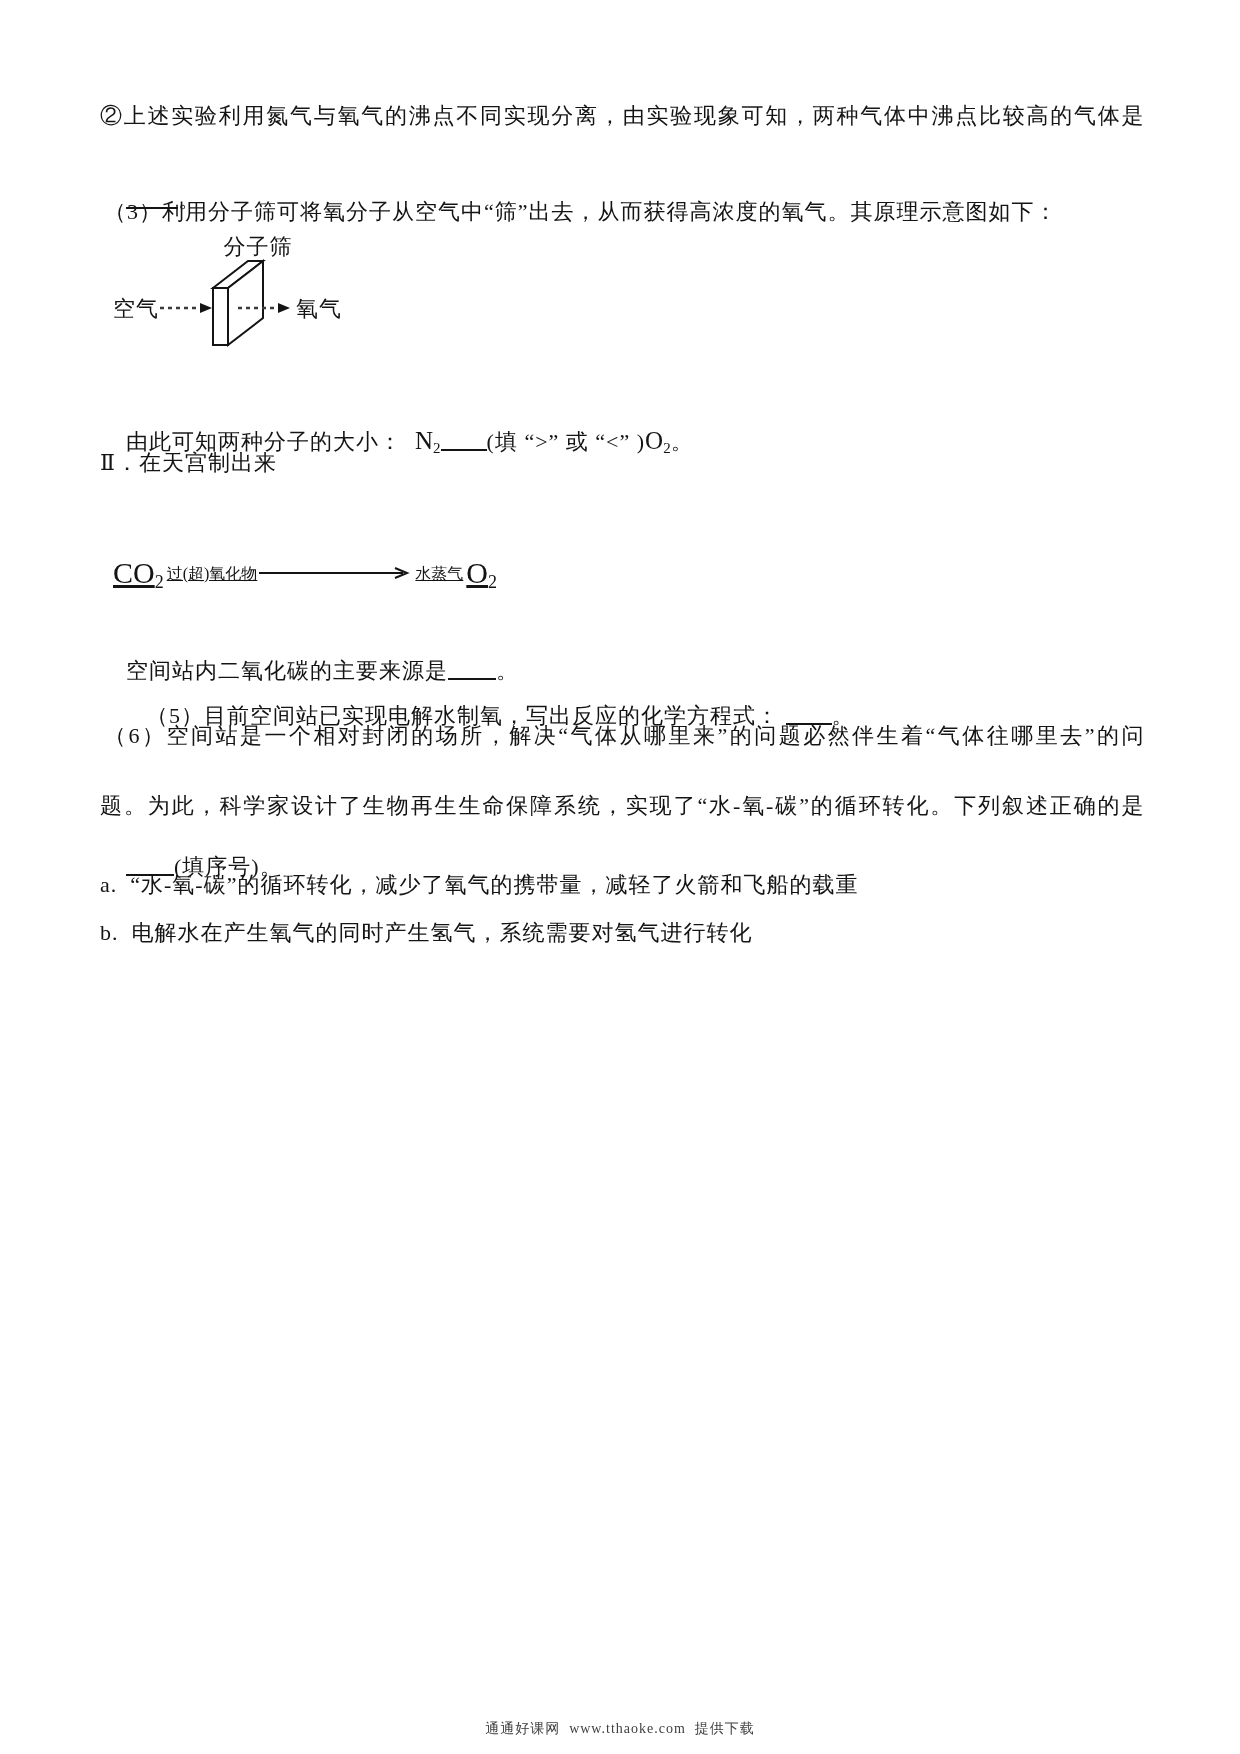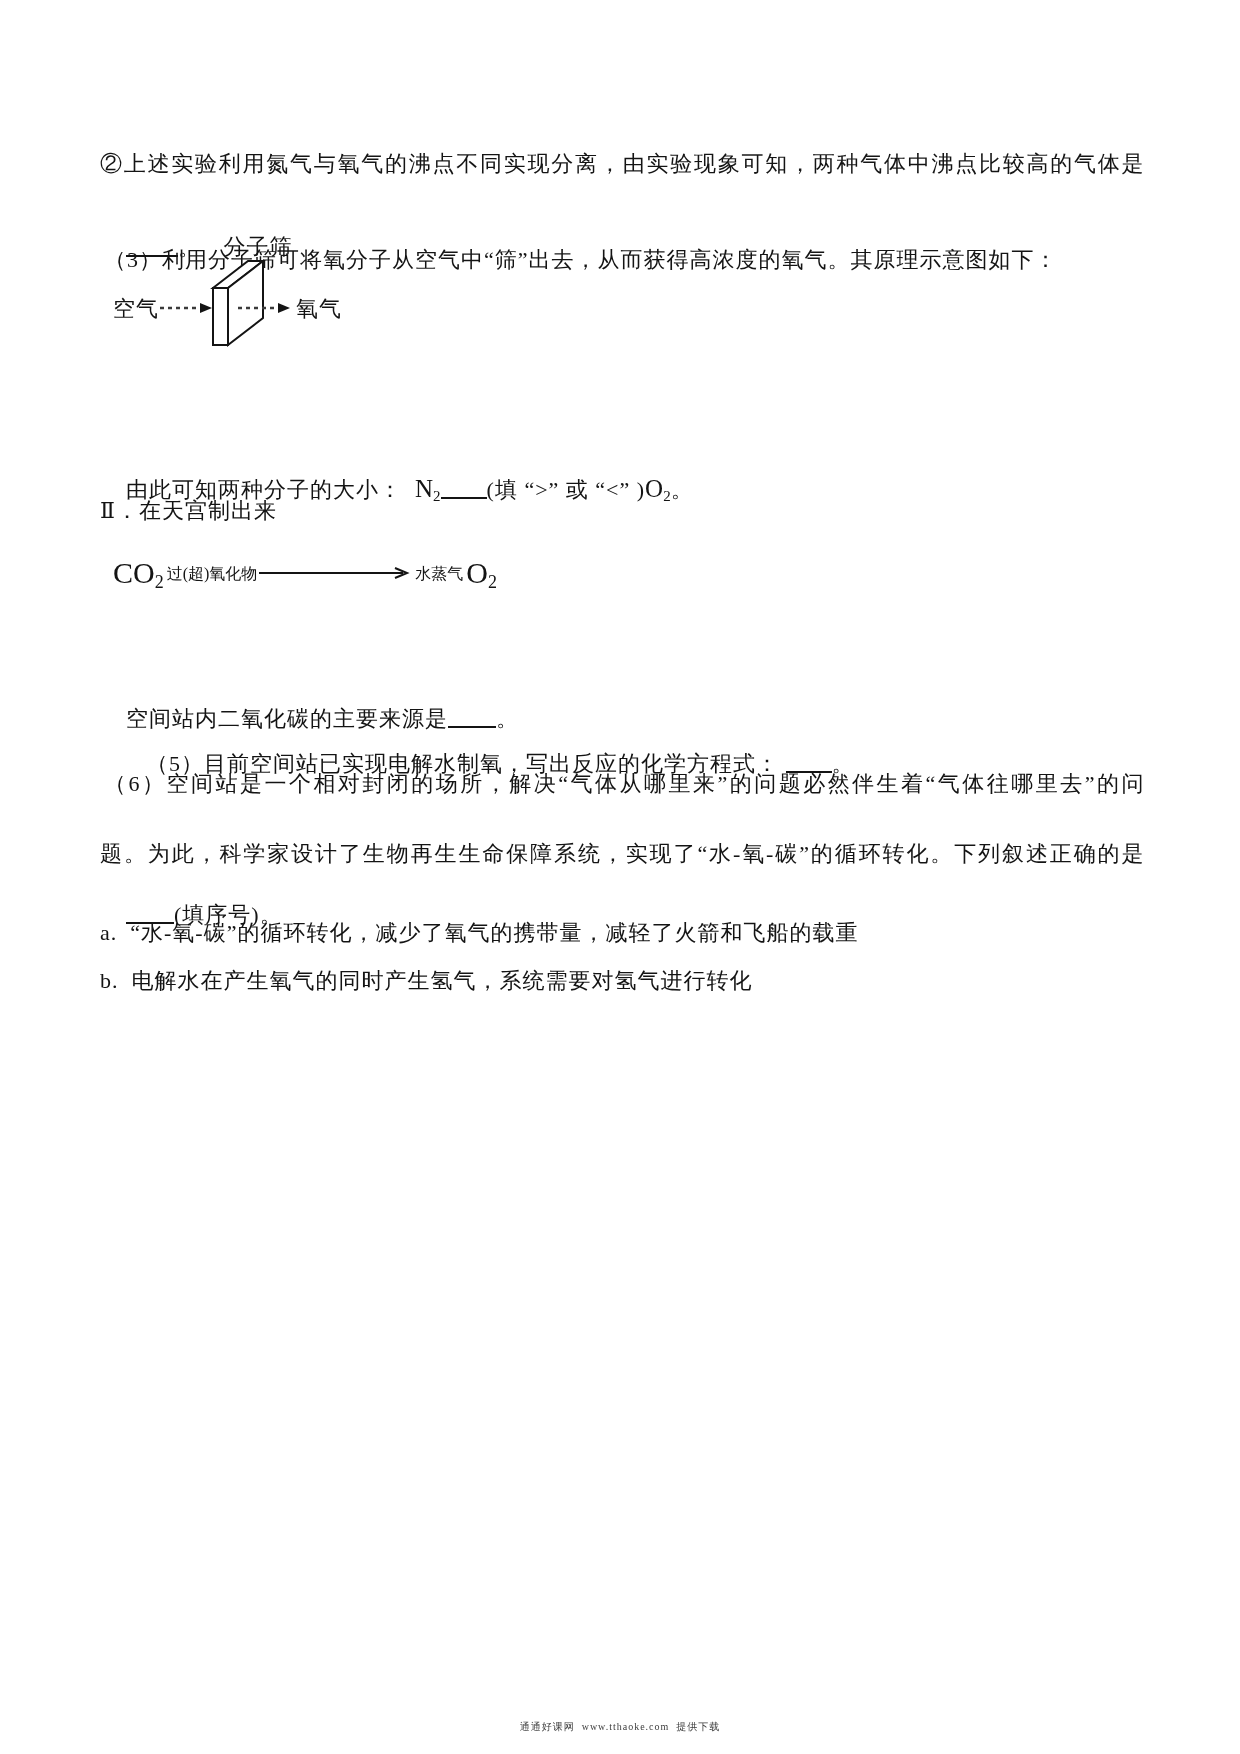--- a/index.html
+++ b/index.html
@@ -10,21 +10,20 @@
     background:#ffffff;
     font-family:"Liberation Serif","DejaVu Serif",serif;
     color:#141414;
     overflow:hidden;
   }
   .line{
     position:absolute;left:100px;
     font-size:22px;line-height:30px;
     letter-spacing:1px;
     white-space:pre-wrap;
-    margin-top:48px;
   }
   .justify{
     width:1044px;
     letter-spacing:0.5px;
     text-align:justify;
     -moz-text-align-last:justify;
     text-align-last:justify;
   }
   .blank{
     display:inline-block;
@@ -34,37 +33,37 @@
     margin-bottom:-2px;
   }
   .w52{width:52px}.w46{width:46px}.w48{width:48px}
   .chem{font-size:25px;letter-spacing:0;}
   .chem sub{font-size:15px;line-height:0;letter-spacing:0;}
   .chem-lg{font-size:30px;letter-spacing:0;}
   .chem-lg sub{font-size:18px;line-height:0;}
   sub{vertical-align:-0.28em;}
   .equation{
     position:absolute;left:113px;top:556px;
-    display:flex;align-items:center;
+    display:flex;align-items:center;text-decoration:underline;
   }
   .rxn{
     display:inline-flex;flex-direction:row;align-items:center;
     margin:0 3px;
   }
   .rxn-above,.rxn-below{
     font-size:16px;line-height:19px;letter-spacing:0;
     white-space:pre;
   }
   .arrow-svg{display:block;margin:-3px 0 -2px 0;}
   .diagram-svg{position:absolute;left:100px;top:230px;}
   .diagram-svg text{font-size:22px;fill:#141414;letter-spacing:1px;}
   .footer{
     position:absolute;top:1720px;left:0;width:100%;
     text-align:center;
-    font-size:10px;color:#404040;letter-spacing:1px;
+    font-size:14px;color:#404040;letter-spacing:1px;
     white-space:pre-wrap;
   }
 </style>
 </head>
 <body>
 
 <div class="page">
 
   <div class="line justify" style="top:101px">②上述实验利用氮气与氧气的沸点不同实现分离，由实验现象可知，两种气体中沸点比较高的气体是</div>
 

